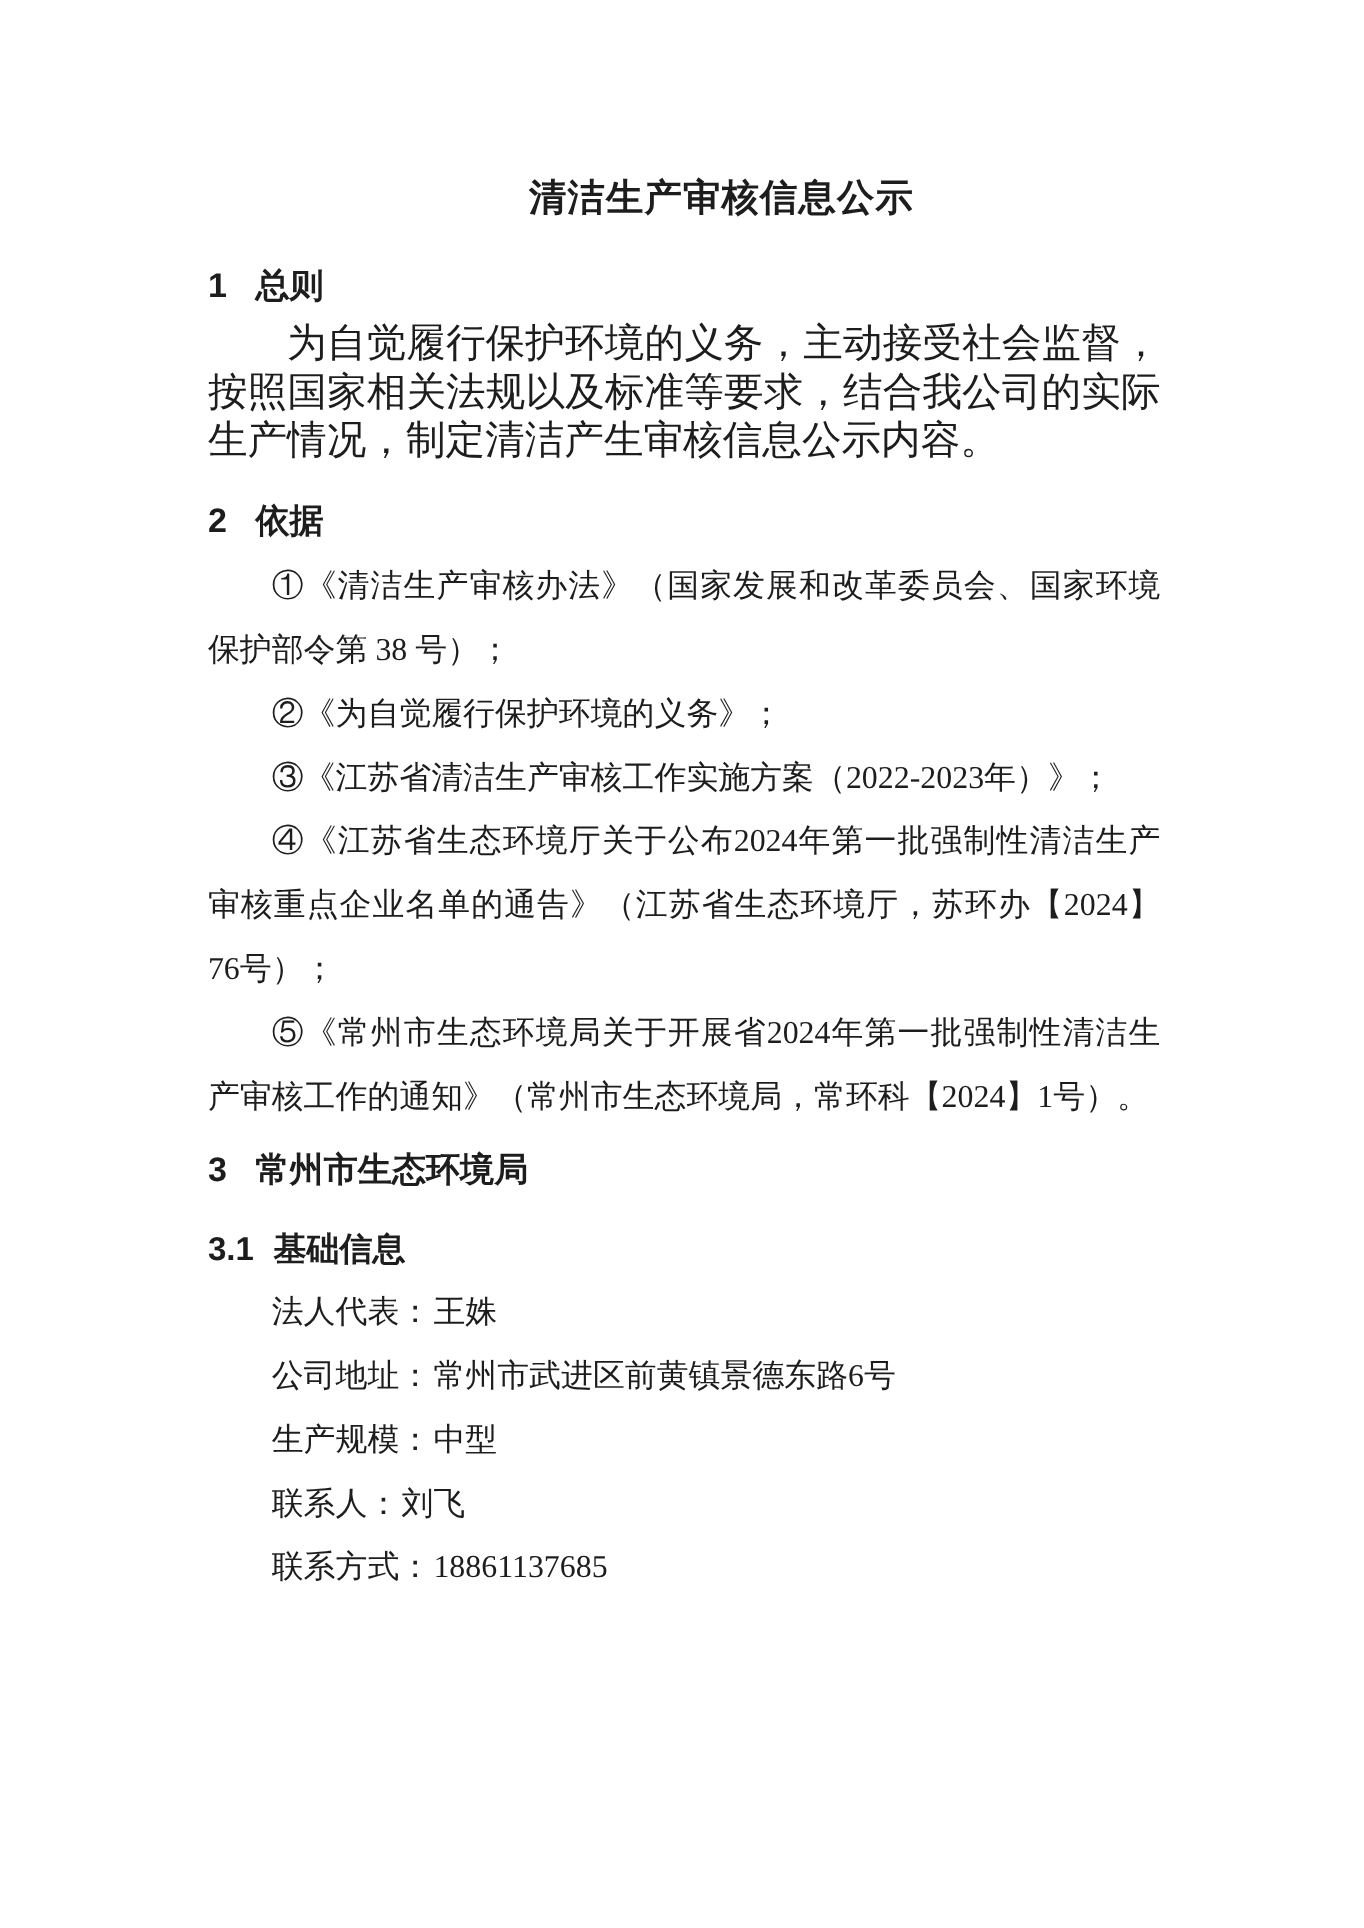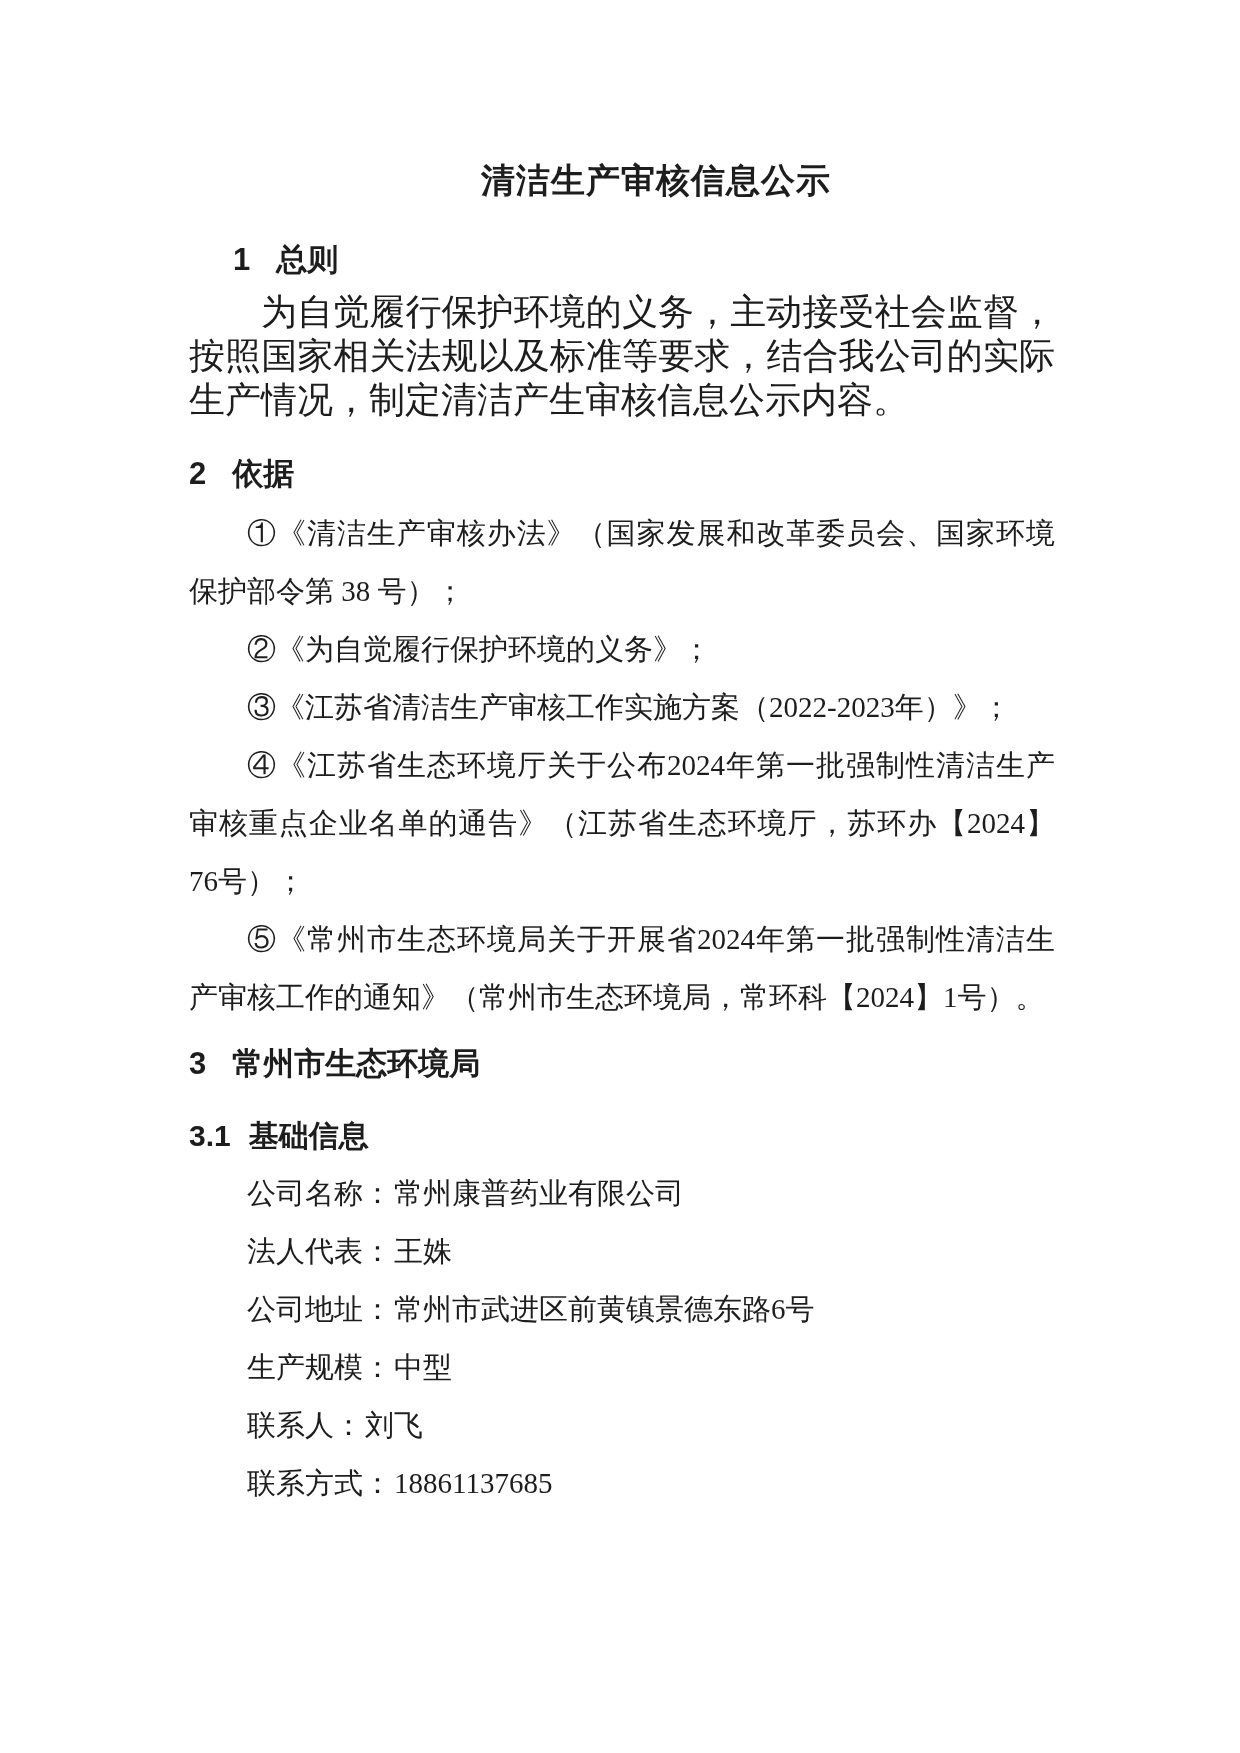--- a/index.html
+++ b/index.html
@@ -32,21 +32,21 @@
     text-indent: 2em;
     letter-spacing: 1px;
   }
   .sec-head {
     font-family: "Liberation Sans", "DejaVu Sans", sans-serif;
     font-weight: bold;
     font-size: 31px;
     line-height: 44px;
   }
   .sec-head .num { margin-right: 26px; }
-  #sec1-head { margin-top: 36px; margin-left: 44px; }
+  #sec1-head { margin-top: 36px; }
   #sec2-head { margin-top: 30px; }
   #sec3-head { margin-top: 16px; }
   .body-par {
     margin-top: 8px;
     font-size: 36px;
     line-height: 44px;
     text-align: justify;
     text-indent: 2em;
   }
   .ref-list { margin-top: 8px; }
@@ -101,23 +101,20 @@
     <div class="sec-head" id="sec3-head">
       <span class="num">3</span><span class="htext">常州市生态环境局</span>
     </div>
 
     <div class="sub-head">
       <span class="num">3.1</span><span class="htext">基础信息</span>
     </div>
 
     <div class="info-block">
       <div class="info-row">
-        <span class="label">公司名称：</span><span class="value">常州康普药业有限公司</span>
-      </div>
-      <div class="info-row">
         <span class="label">法人代表：</span><span class="value">王姝</span>
       </div>
       <div class="info-row">
         <span class="label">公司地址：</span><span class="value">常州市武进区前黄镇景德东路6号</span>
       </div>
       <div class="info-row">
         <span class="label">生产规模：</span><span class="value">中型</span>
       </div>
       <div class="info-row">
         <span class="label">联系人：</span><span class="value">刘飞</span>

